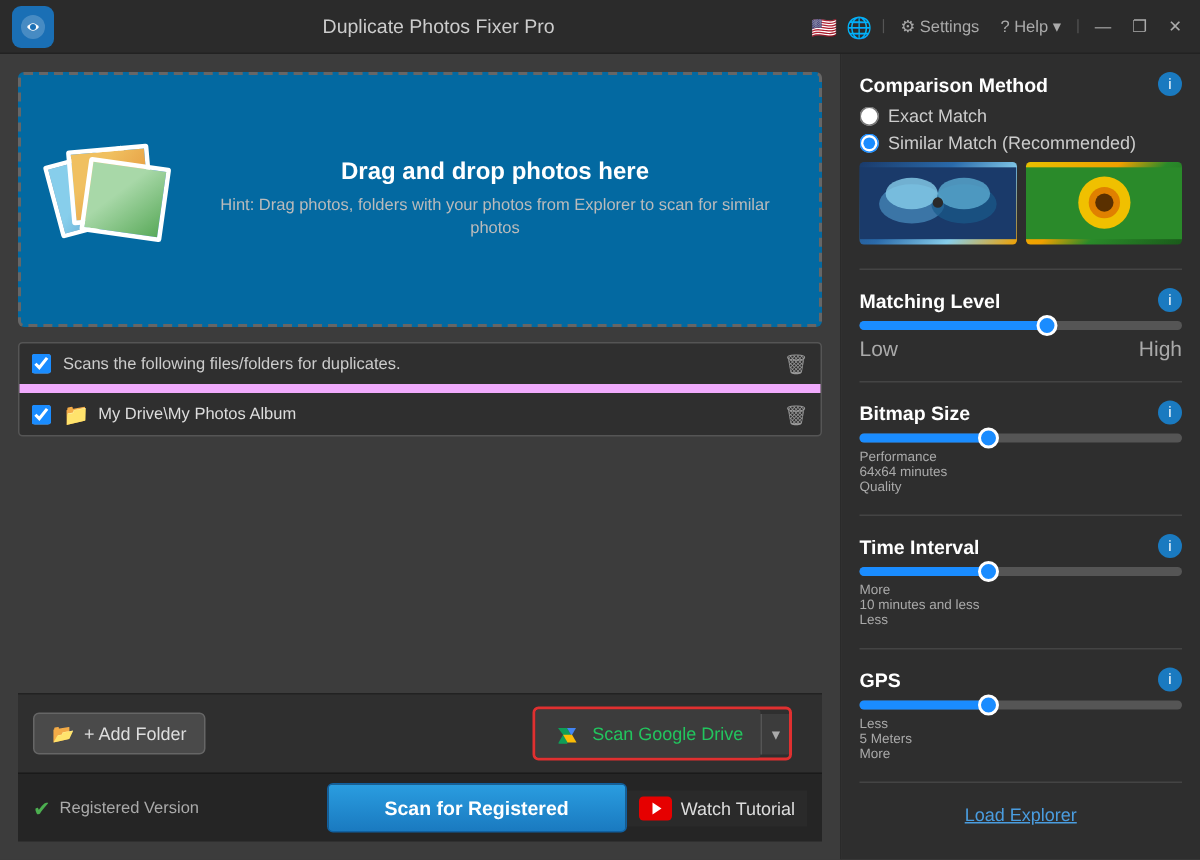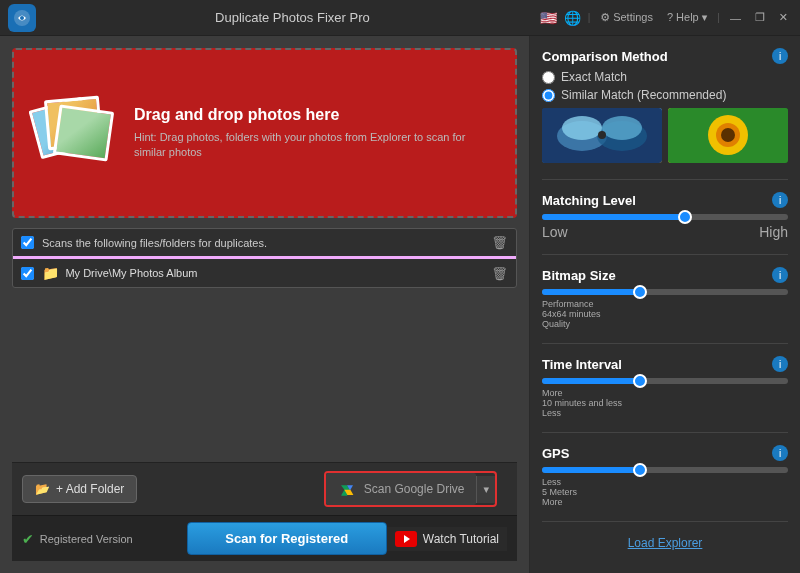--- a/index.html
+++ b/index.html
@@ -67,28 +67,29 @@
       flex-direction: column;
       padding: 12px;
       background: #3c3c3c;
       border-right: 1px solid #2a2a2a;
     }
 
     
     .drop-zone {
       border: 2px dashed #666;
       border-radius: 4px;
-      background: #b91c1c;
+      background: #0369a1;
       display: flex;
       align-items: center;
       justify-content: center;
       padding: 20px;
       gap: 20px;
       min-height: 170px;
       flex-shrink: 0;
+      text-align: center;
     }
     .drop-zone-photos {
       display: flex;
       position: relative;
       width: 80px;
       height: 80px;
       flex-shrink: 0;
     }
     .photo-card {
       width: 55px;
@@ -132,21 +133,21 @@
       margin-top: 10px;
       background: #2f2f2f;
       border: 1px solid #555;
       border-radius: 3px;
       flex-shrink: 0;
     }
     .folder-header {
       display: flex;
       align-items: center;
       padding: 6px 8px;
-      border-bottom: 3px solid #f0abfc;
+      border-bottom: 6px solid #f0abfc;
       font-size: 11px;
       color: #ccc;
     }
     .folder-header input[type=checkbox] {
       margin-right: 8px;
       accent-color: #1a8cff;
     }
     .folder-header-text { flex: 1; }
     .trash-icon-btn {
       cursor: pointer;
@@ -202,21 +203,21 @@
       border: 2px solid #e03030;
       border-radius: 4px;
     }
     .scan-google-btn {
       display: flex;
       align-items: center;
       gap: 8px;
       background: #3c3c3c;
       border: none;
       border-radius: 2px;
-      color: #a3a3a3;
+      color: #22c55e;
       font-size: 12px;
       padding: 7px 12px;
       cursor: pointer;
     }
     .google-drive-icon {
       width: 18px;
       height: 18px;
       flex-shrink: 0;
     }
     .dropdown-arrow {
@@ -277,21 +278,21 @@
       width: 0;
       height: 0;
       border-left: 6px solid #fff;
       border-top: 4px solid transparent;
       border-bottom: 4px solid transparent;
       margin-left: 2px;
     }
 
     
     .right-panel {
-      width: 270px;
+      width: 239px;
       background: #2e2e2e;
       padding: 12px;
       display: flex;
       flex-direction: column;
       gap: 10px;
       overflow-y: auto;
       flex-shrink: 0;
     }
 
     .section-header {

